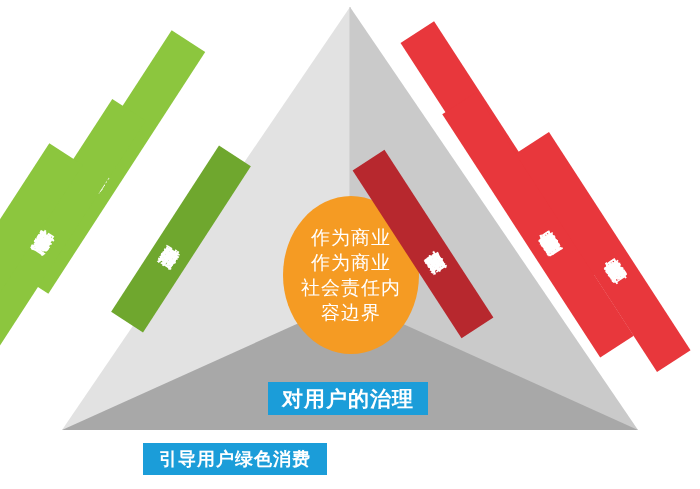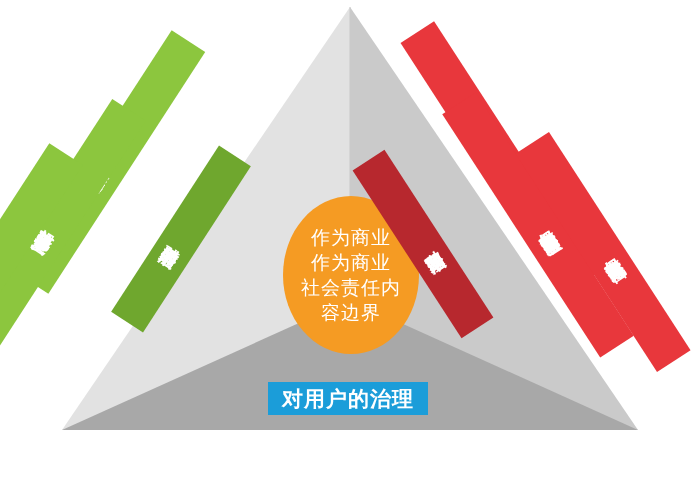--- a/index.html
+++ b/index.html
@@ -101,15 +101,16 @@
   <div class="tag bar red" style="left:479px;top:8px;width:40px;height:300px;transform:rotate(-33deg);transform-origin:50% 50%;">推动商家绿色经营</div>
 
   <div class="tag bar red" style="left:518px;top:80px;width:40px;height:290px;transform:rotate(-33deg);transform-origin:50% 50%;">督促商家食品安全管理</div>
 
   <div class="tag bar red" style="left:583px;top:122px;width:40px;height:260px;transform:rotate(-33deg);transform-origin:50% 50%;">督促商家规范经营</div>
 
   <div class="tag bar red-dark" style="left:404px;top:144px;width:38px;height:200px;transform:rotate(-33deg);transform-origin:50% 50%;">对商家的治理</div>
 
   <div class="tag hbox" style="left:268px;top:382px;">对用户的治理</div>
 
+  <div class="tag hbox small" style="left:143px;top:443px;">引导用户绿色消费</div>
 
 
 </div>
 
 </body></html>

